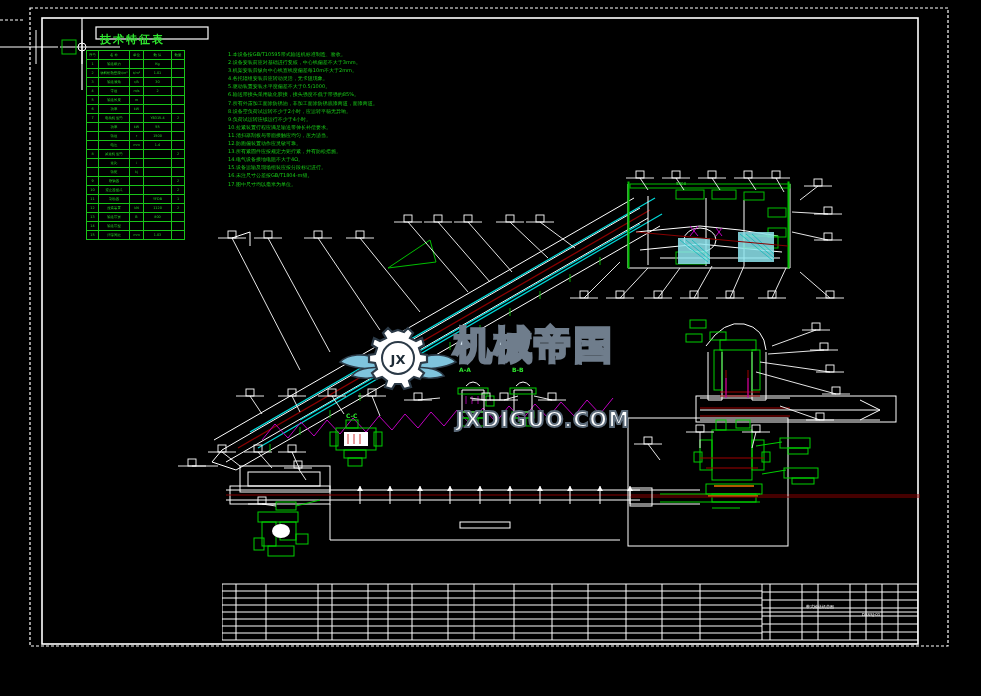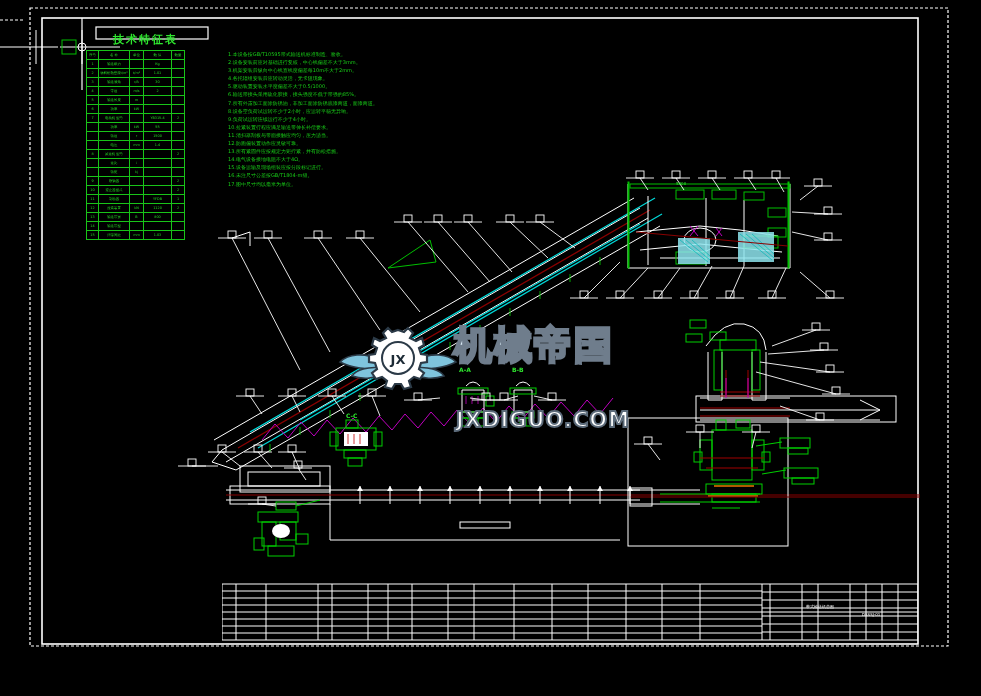--- a/index.html
+++ b/index.html
@@ -44,21 +44,21 @@
       <line x1="36" y1="30" x2="36" y2="64"></line>
       <line x1="0" y1="20" x2="24" y2="20" stroke-dasharray="3,2"></line>
       <circle cx="82" cy="47" r="4" fill="none"></circle>
       <line x1="60" y1="47" x2="120" y2="47"></line>
       <line x1="82" y1="30" x2="82" y2="64"></line>
     </g>
     <rect x="62" y="40" width="14" height="14" fill="none" stroke="#00c000" stroke-width="1"></rect>
   </svg>
 
   <div class="abs" style="left:86px;top:32px;">
-    <div class="title-cn" style="margin-left:27px;margin-bottom:3px;">技术特征表</div>
+    <div class="title-cn" style="margin-left:14px;margin-bottom:3px;">技术特征表</div>
     <table class="spec">
       <thead>
         <tr>
           <td style="width:11px">序号</td>
           <td style="width:30px">名 称</td>
           <td style="width:13px">单位</td>
           <td style="width:27px">数 值</td>
           <td style="width:12px">数量</td>
         </tr>
       </thead>

